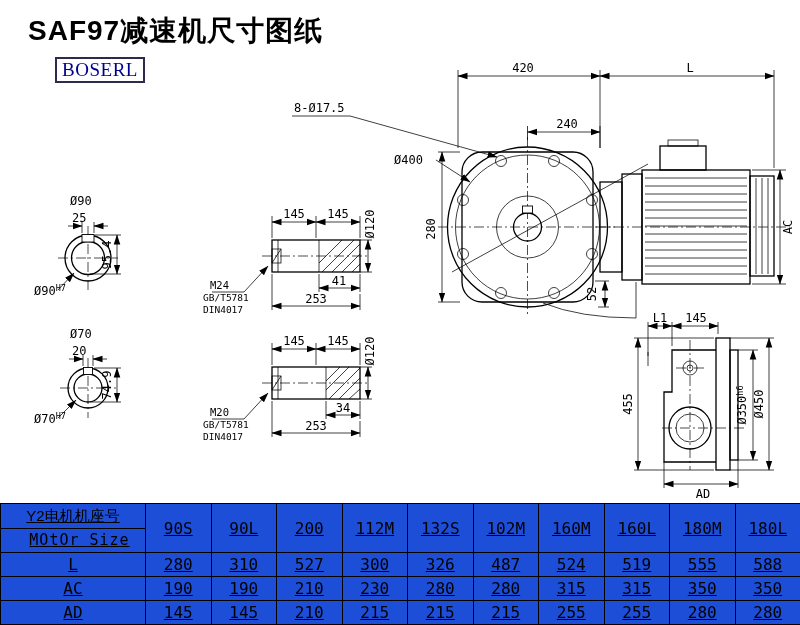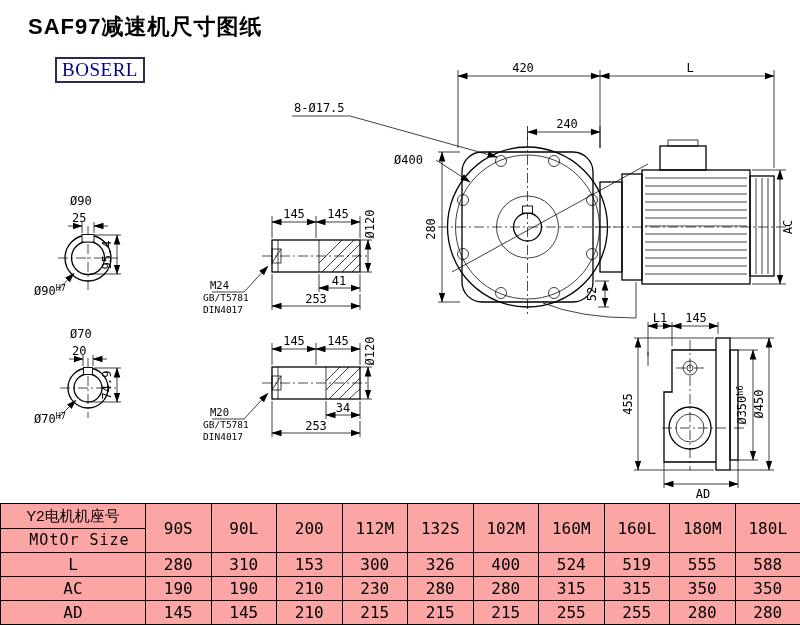--- a/index.html
+++ b/index.html
@@ -1,34 +1,34 @@
 <!DOCTYPE html>
 <html><head>
 <meta charset="utf-8">
 <style>
   html,body{margin:0;padding:0;background:#fff;}
   .page{position:relative;width:800px;height:625px;background:#fff;overflow:hidden;
         font-family:"Liberation Sans",sans-serif;color:#000;}
-  .title{position:absolute;left:28px;top:12px;font-size:22px;font-weight:bold;letter-spacing:1px;white-space:nowrap;}
+  .title{position:absolute;left:28px;top:12px;font-size:28px;font-weight:bold;letter-spacing:1px;white-space:nowrap;}
   .brand{position:absolute;left:27px;top:57px;width:90px;height:26px;border:2px solid #2f2a4d;
          display:flex;align-items:center;justify-content:center;box-sizing:border-box;background:#fff;margin-left:28px;}
   .brand span{font-family:"Liberation Serif",serif;font-size:19px;color:#00008f;letter-spacing:.5px;}
   svg.drawing{position:absolute;left:0;top:0;}
   
   .s{stroke:#000;stroke-width:1.3;fill:none}
   .t{stroke:#000;stroke-width:.75;fill:none}
   .w{stroke:#000;stroke-width:.9;fill:#fff}
   .cl{stroke:#000;stroke-width:.7;fill:none;stroke-dasharray:10 3 2 3}
   .dim{stroke:#000;stroke-width:.75;fill:none}
   text.d{font:12px "DejaVu Sans Mono",monospace;fill:#000;stroke:none}
   text.dm{font:10.5px "DejaVu Sans Mono",monospace;fill:#000;stroke:none}
   text.ds{font:9.5px "DejaVu Sans Mono",monospace;fill:#000;stroke:none}
   
   .tablewrap{position:absolute;left:0;top:503px;width:800px;}
-  table{border-collapse:collapse;table-layout:fixed;width:800px;background:#fca5a5;}
+  table{border-collapse:collapse;table-layout:fixed;width:800px;background:#1d4ed8;text-decoration:underline;}
   col.c0{width:145px} col.cn{width:65.5px}
   th,td{border:1px solid #000;text-align:center;padding:0;font-weight:normal;
         font-family:"DejaVu Sans Mono",monospace;font-size:16px;vertical-align:middle;}
   tr.hrow th{height:48px;}
   tr.drow th,tr.drow td{height:23px;}
   .hcell{padding:0;}
   .hcn{height:24px;line-height:24px;border-bottom:1px solid #000;font-size:15px;
        font-family:"Liberation Sans",sans-serif;}
   .hen{height:23px;line-height:23px;font-size:15px;letter-spacing:1px;padding-left:13px;}
 </style>
@@ -249,24 +249,24 @@
           <th>102M</th>
           <th>160M</th>
           <th>160L</th>
           <th>180M</th>
           <th>180L</th>
         </tr>
         <tr class="drow">
           <th>L</th>
           <td>280</td>
           <td>310</td>
-          <td>153</td>
+          <td>527</td>
           <td>300</td>
           <td>326</td>
-          <td>400</td>
+          <td>487</td>
           <td>524</td>
           <td>519</td>
           <td>555</td>
           <td>588</td>
         </tr>
         <tr class="drow">
           <th>AC</th>
           <td>190</td>
           <td>190</td>
           <td>210</td>

